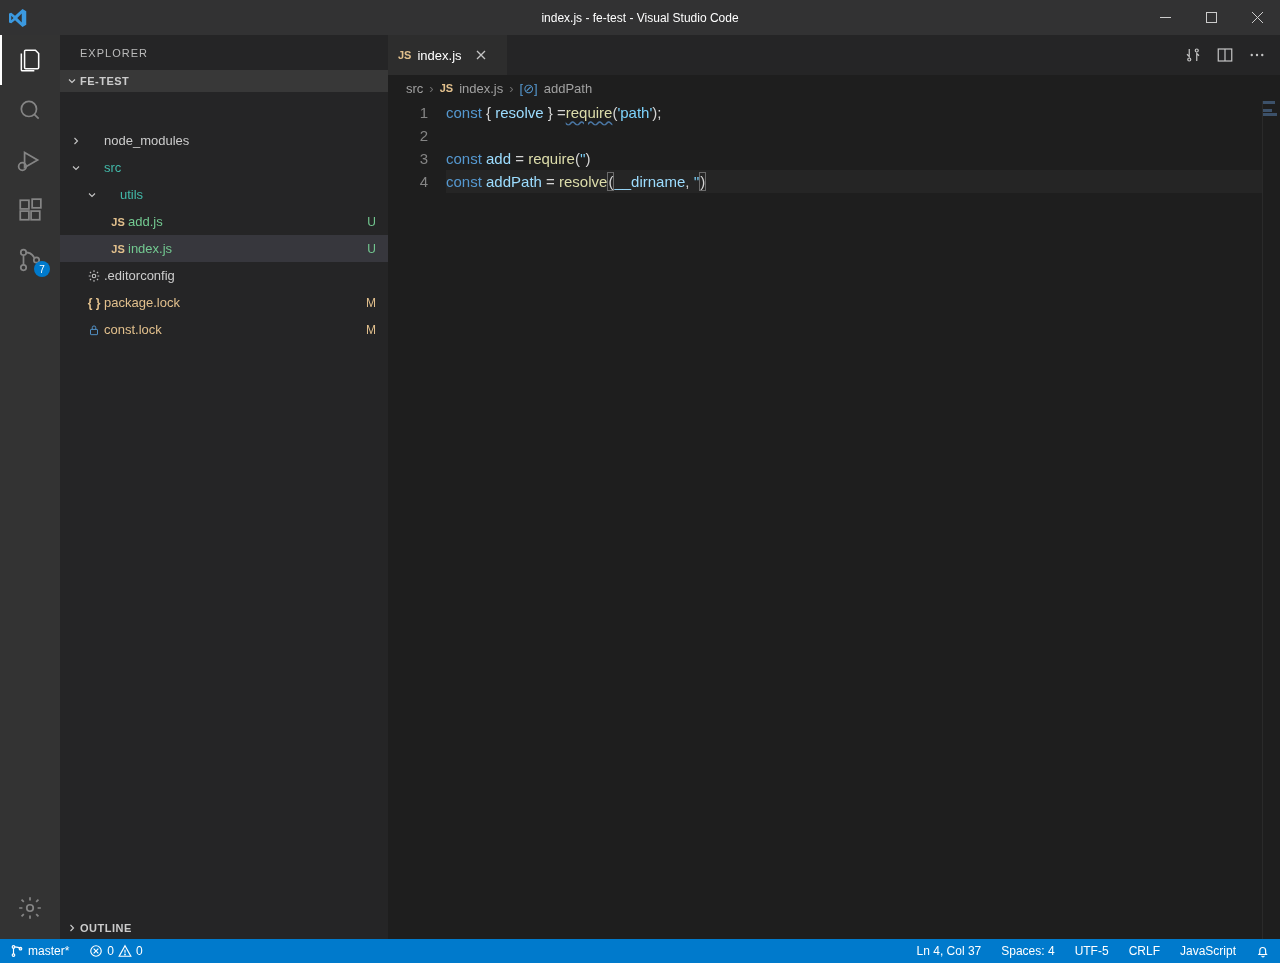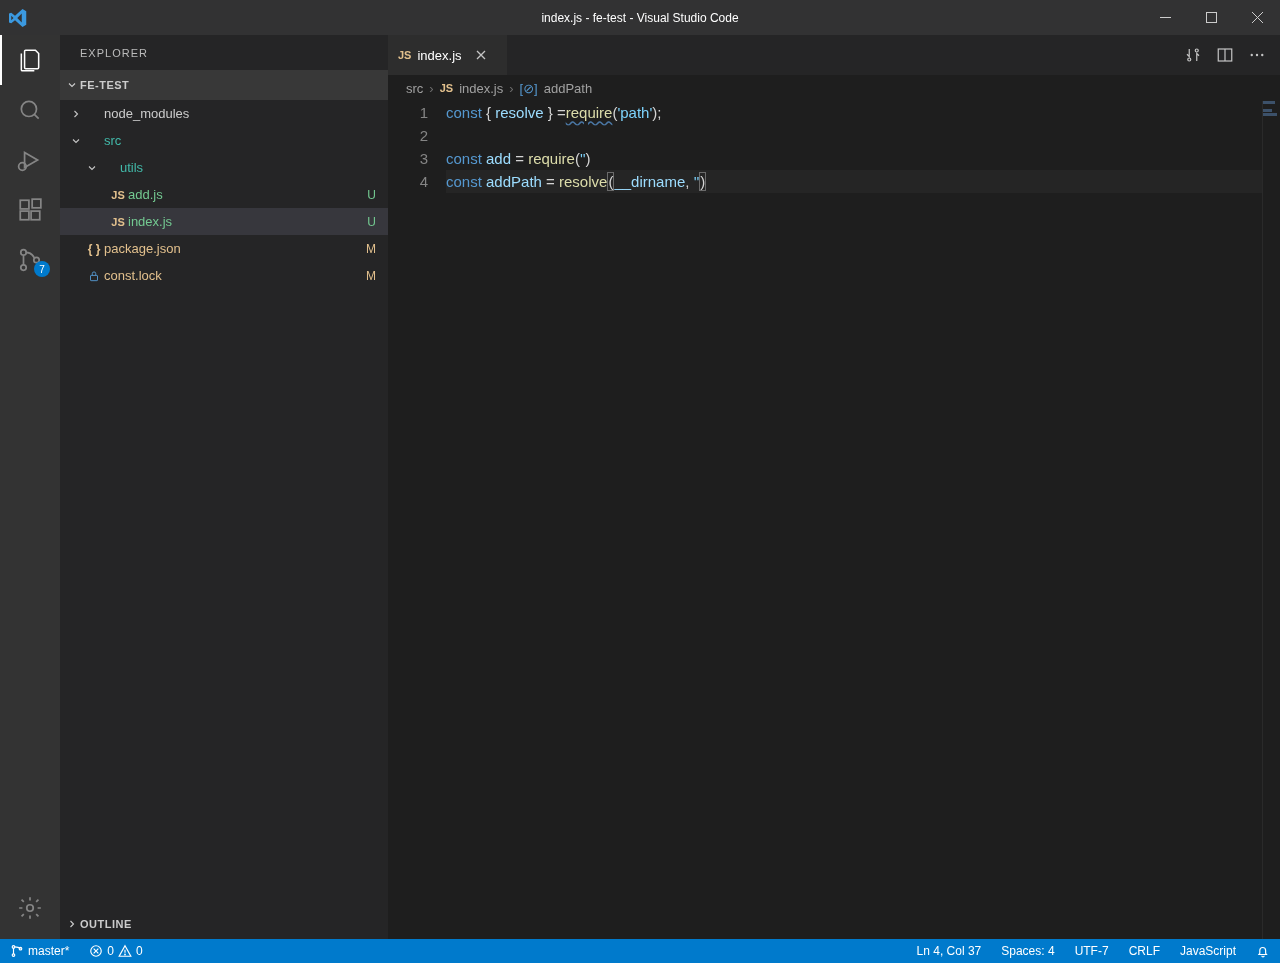--- a/index.html
+++ b/index.html
@@ -19,25 +19,25 @@
 .activitybar { width: 60px; background: #333333; display: flex; flex-direction: column; align-items: center; }
 .activitybar .ab-item { width: 60px; height: 50px; display: flex; align-items: center; justify-content: center; color: #858585; position: relative; cursor: pointer; }
 .activitybar .ab-item.active { color: #ffffff; }
 .activitybar .ab-item.active::before { content: ''; position: absolute; left: 0; top: 0; bottom: 0; width: 2px; background: #ffffff; }
 .activitybar .ab-bottom { margin-top: auto; margin-bottom: 6px; }
 .badge { position: absolute; bottom: 8px; right: 10px; background: #007acc; color: #fff; border-radius: 10px; min-width: 16px; height: 16px; font-size: 10px; display: flex; align-items: center; justify-content: center; padding: 0 4px; }
 
 
 .sidebar { width: 328px; background: #252526; display: flex; flex-direction: column; }
 .sidebar-header { height: 35px; display: flex; align-items: center; padding: 0 20px; color: #bbbbbb; font-size: 11px; letter-spacing: 1px; }
-.section-header { height: 30px; background: #383838; display: flex; align-items: center; padding: 0 4px; color: #cccccc; font-size: 11px; font-weight: 700; letter-spacing: 0.5px; cursor: pointer; }
+.section-header { height: 22px; background: #383838; display: flex; align-items: center; padding: 0 4px; color: #cccccc; font-size: 11px; font-weight: 700; letter-spacing: 0.5px; cursor: pointer; }
 .section-header.outline { background: #252526; }
 .chev { width: 16px; display: inline-flex; align-items: center; justify-content: center; }
 
-.tree { flex: 1; overflow: auto; }
+.tree { flex: 1; overflow: auto; margin-top: 35px; }
 .tree-row { height: 27px; display: flex; align-items: center; padding-right: 12px; color: #cccccc; cursor: pointer; }
 .tree-row.selected { background: #37373d; }
 .tree-row .twisty { width: 16px; display: inline-flex; align-items: center; justify-content: center; color: #c5c5c5; }
 .tree-row .icon { width: 20px; display: inline-flex; align-items: center; justify-content: center; }
 .tree-row .label { flex: 1; white-space: nowrap; overflow: hidden; text-overflow: ellipsis; }
 .tree-row .deco { margin-left: auto; font-size: 12px; }
 .indent-0 { padding-left: 8px; }
 .indent-1 { padding-left: 24px; }
 .indent-2 { padding-left: 32px; }
 .git-u { color: #73c991 !important; }
@@ -203,23 +203,33 @@
           <span class="twisty"></span>
           <span class="icon">
             <span style="color:#e2c08d;font-weight:700;font-size:11px;">JS</span>
           </span>
           <span class="label">index.js</span>
           <span class="deco" style="color:#73c991">U</span>
         </div>
         <div class="tree-row indent-0">
           <span class="twisty"></span>
           <span class="icon">
+            <svg width="14" height="14" viewBox="0 0 24 24" fill="none" stroke="#c5c5c5" stroke-width="1.8">
+              <circle cx="12" cy="12" r="3"></circle>
+              <path d="M12 2v3M12 19v3M3 12h3M18 12h3M5 5l2 2M17 17l2 2M5 19l2-2M17 7l2-2"></path>
+            </svg>
+          </span>
+          <span class="label">.editorconfig</span>
+        </div>
+        <div class="tree-row indent-0">
+          <span class="twisty"></span>
+          <span class="icon">
             <span style="color:#e2c08d;font-weight:700;font-size:12px;">{ }</span>
           </span>
-          <span class="label" style="color:#e2c08d">package.json</span>
+          <span class="label" style="color:#e2c08d">package.lock</span>
           <span class="deco" style="color:#e2c08d">M</span>
         </div>
         <div class="tree-row indent-0">
           <span class="twisty"></span>
           <span class="icon">
             <svg width="14" height="14" viewBox="0 0 24 24" fill="#5598d0">
               <rect x="6" y="11" width="12" height="9" rx="1" fill="none" stroke="#5598d0" stroke-width="1.6"></rect>
               <path d="M9 11V8a3 3 0 0 1 6 0v3" fill="none" stroke="#5598d0" stroke-width="1.6"></path>
             </svg>
           </span>
@@ -321,21 +331,21 @@
           <path d="M12 3l10 18H2z"></path>
           <line x1="12" y1="10" x2="12" y2="15"></line>
           <circle cx="12" cy="18" r="0.6" fill="#fff"></circle>
         </svg>
       <span>0</span>
     </div>
   </div>
   <div class="sb-right">
     <div class="sb-item">Ln 4, Col 37</div>
     <div class="sb-item">Spaces: 4</div>
-    <div class="sb-item">UTF-7</div>
+    <div class="sb-item">UTF-5</div>
     <div class="sb-item">CRLF</div>
     <div class="sb-item">JavaScript</div>
     <div class="sb-item">
       <svg width="14" height="14" viewBox="0 0 24 24" fill="none" stroke="#fff" stroke-width="2">
           <path d="M6 18h12l-1.5-2V11a5 5 0 0 0-10 0v5L5 18z"></path>
           <path d="M10 20a2 2 0 0 0 4 0"></path>
         </svg>
     </div>
   </div>
 </div>

